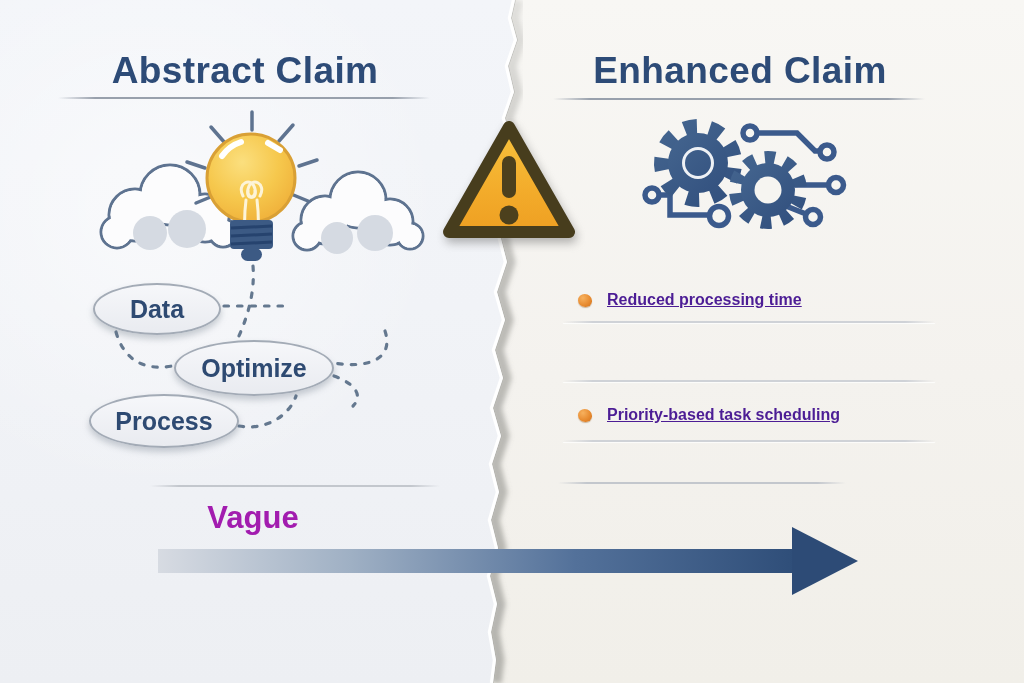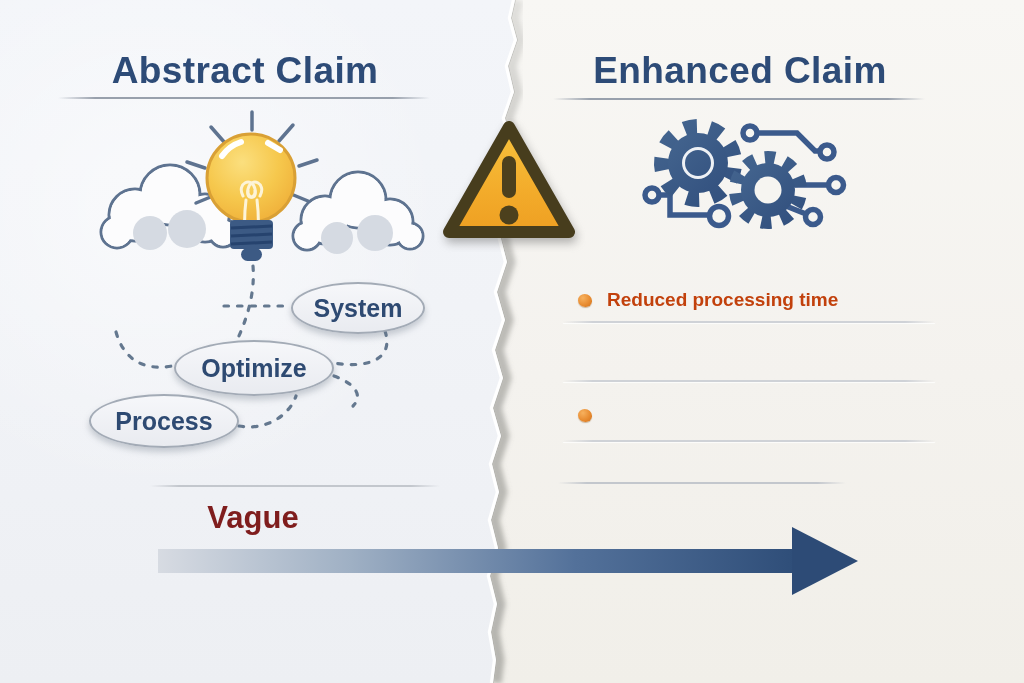--- a/index.html
+++ b/index.html
@@ -37,31 +37,31 @@
   .bubble-data{left:93px;top:283px;width:124px;height:48px;}
   .bubble-system{left:291px;top:282px;width:130px;height:48px;}
   .bubble-optimize{left:174px;top:340px;width:156px;height:52px;}
   .bubble-process{left:89px;top:394px;width:146px;height:50px;}
 
   
   .bullet-item{position:absolute;left:578px;display:flex;align-items:center;gap:15px;height:34px;}
   .bullet-dot{width:14px;height:13px;border-radius:55% 60% 50% 60%;
     background:radial-gradient(circle at 35% 30%,#f7b15e 0%,#e88c31 55%,#d0711c 100%);
     box-shadow:0 1px 1px rgba(140,90,30,.4);flex:0 0 auto;}
-  .bullet-label{color:#c2410c;font-weight:700;font-size:19px;white-space:nowrap;}
+  .bullet-label{color:#4c1d95;font-weight:700;font-size:16px;white-space:nowrap;text-decoration:underline;}
   .sep{position:absolute;left:563px;width:372px;height:2px;
     background:linear-gradient(90deg,rgba(190,193,199,0) 0%,#cfd2d7 8%,#cfd2d7 92%,rgba(190,193,199,0) 100%);
     box-shadow:0 1px 1px rgba(255,255,255,.8);}
 
   
   .axis-line{position:absolute;height:2px;
     background:linear-gradient(90deg,rgba(180,185,192,0) 0%,#c3c7cd 10%,#c3c7cd 90%,rgba(180,185,192,0) 100%);}
   .axis-line-left{left:150px;top:485px;width:290px;}
   .axis-line-right{left:558px;top:482px;width:288px;}
-  .axis-label{position:absolute;font-weight:700;font-size:31px;color:#7f1d1d;text-align:center;}
+  .axis-label{position:absolute;font-weight:700;font-size:31px;color:#a21caf;text-align:center;}
   .axis-label-left{left:103px;top:500px;width:300px;}
   .axis-label-right{left:561px;top:498px;width:300px;}
 
   .arrow-svg{position:absolute;left:0;top:515px;width:1024px;height:110px;}
   .warning-wrap{position:absolute;left:438px;top:116px;width:142px;height:132px;
     filter:drop-shadow(2px 5px 5px rgba(95,95,95,.45));}
   .illu-svg{position:absolute;left:75px;top:100px;width:350px;height:190px;}
   .conn-svg{position:absolute;left:0;top:0;width:470px;height:470px;pointer-events:none;}
   .gears-svg{position:absolute;left:630px;top:108px;width:260px;height:145px;}
 </style>
@@ -190,22 +190,22 @@
     <g fill="none" stroke="#64788f" stroke-width="3.2" stroke-linecap="round" stroke-dasharray="4.5 9">
       <path d="M253,266 C255,292 248,316 238,338"></path>
       <path d="M224,306 L286,306"></path>
       <path d="M116,332 C124,360 144,371 172,366"></path>
       <path d="M385,331 C394,358 370,369 334,363"></path>
       <path d="M334,376 C356,384 363,396 353,406"></path>
       <path d="M239,426 C268,431 290,414 296,396"></path>
     </g>
   </svg>
 
-  <div class="bubble bubble-system">
-    <span>System</span>
+  <div class="bubble bubble-data">
+    <span>Data</span>
   </div>
   <div class="bubble bubble-optimize">
     <span>Optimize</span>
   </div>
   <div class="bubble bubble-process">
     <span>Process</span>
   </div>
 
   <div class="axis-line axis-line-left"></div>
   <div class="axis-label axis-label-left">Vague</div>
@@ -247,20 +247,21 @@
   <div class="bullet-item" style="top:283px">
     <span class="bullet-dot"></span>
     <span class="bullet-label">Reduced processing time</span>
   </div>
   <div class="sep" style="top:321px"></div>
 
   <div class="sep" style="top:380px"></div>
 
   <div class="bullet-item" style="top:398px">
     <span class="bullet-dot"></span>
+    <span class="bullet-label">Priority-based task scheduling</span>
   </div>
   <div class="sep" style="top:440px"></div>
 
   <div class="axis-line axis-line-right"></div>
 
   <svg class="arrow-svg" viewBox="0 0 1024 110">
     <defs>
       <linearGradient id="arrowGrad" x1="158" y1="0" x2="800" y2="0" gradientUnits="userSpaceOnUse">
         <stop offset="0" stop-color="#d7dbe2"></stop>
           <stop offset=".3" stop-color="#9fb0c4"></stop>

